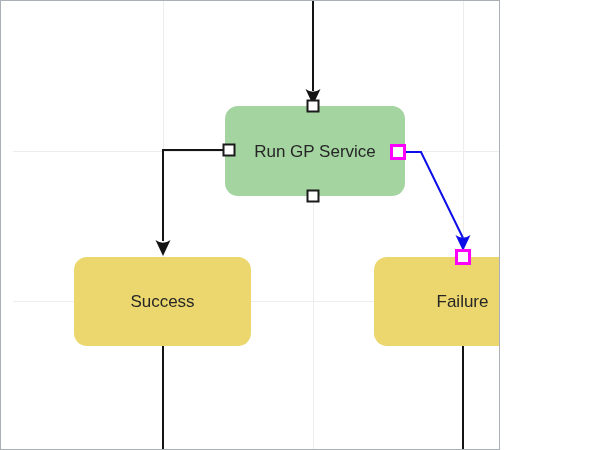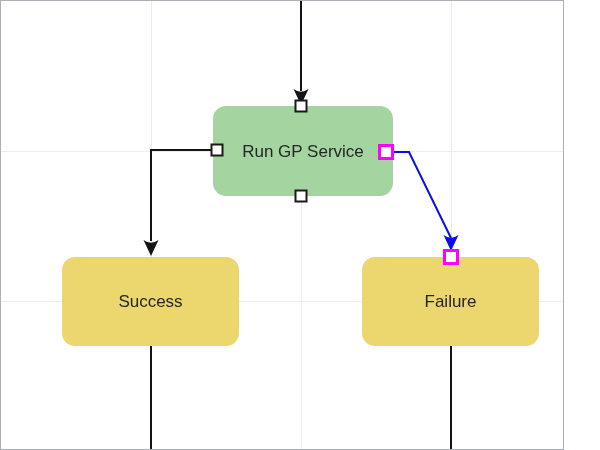--- a/index.html
+++ b/index.html
@@ -3,26 +3,27 @@
 <meta charset="utf-8">
 <style>
   html, body {
     margin: 0;
     padding: 0;
     background: #ffffff;
     font-family: "Liberation Sans", "DejaVu Sans", sans-serif;
   }
   .canvas {
     position: relative;
-    width: 564px;
+    width: 500px;
     height: 450px;
     box-sizing: border-box;
     border: 1px solid var(--canvas-border, #aab0b5);
     background: var(--canvas-background, #ffffff);
     overflow: hidden;
+    padding-left: 12px;
   }
   .canvas svg { display: block; width: 598px; height: 448px; }
 
   .gridline {
     stroke: var(--grid-line, #ededed);
     stroke-width: 1;
     shape-rendering: crispEdges;
   }
   .conn-black {
     stroke: var(--connector-black, #141414);

